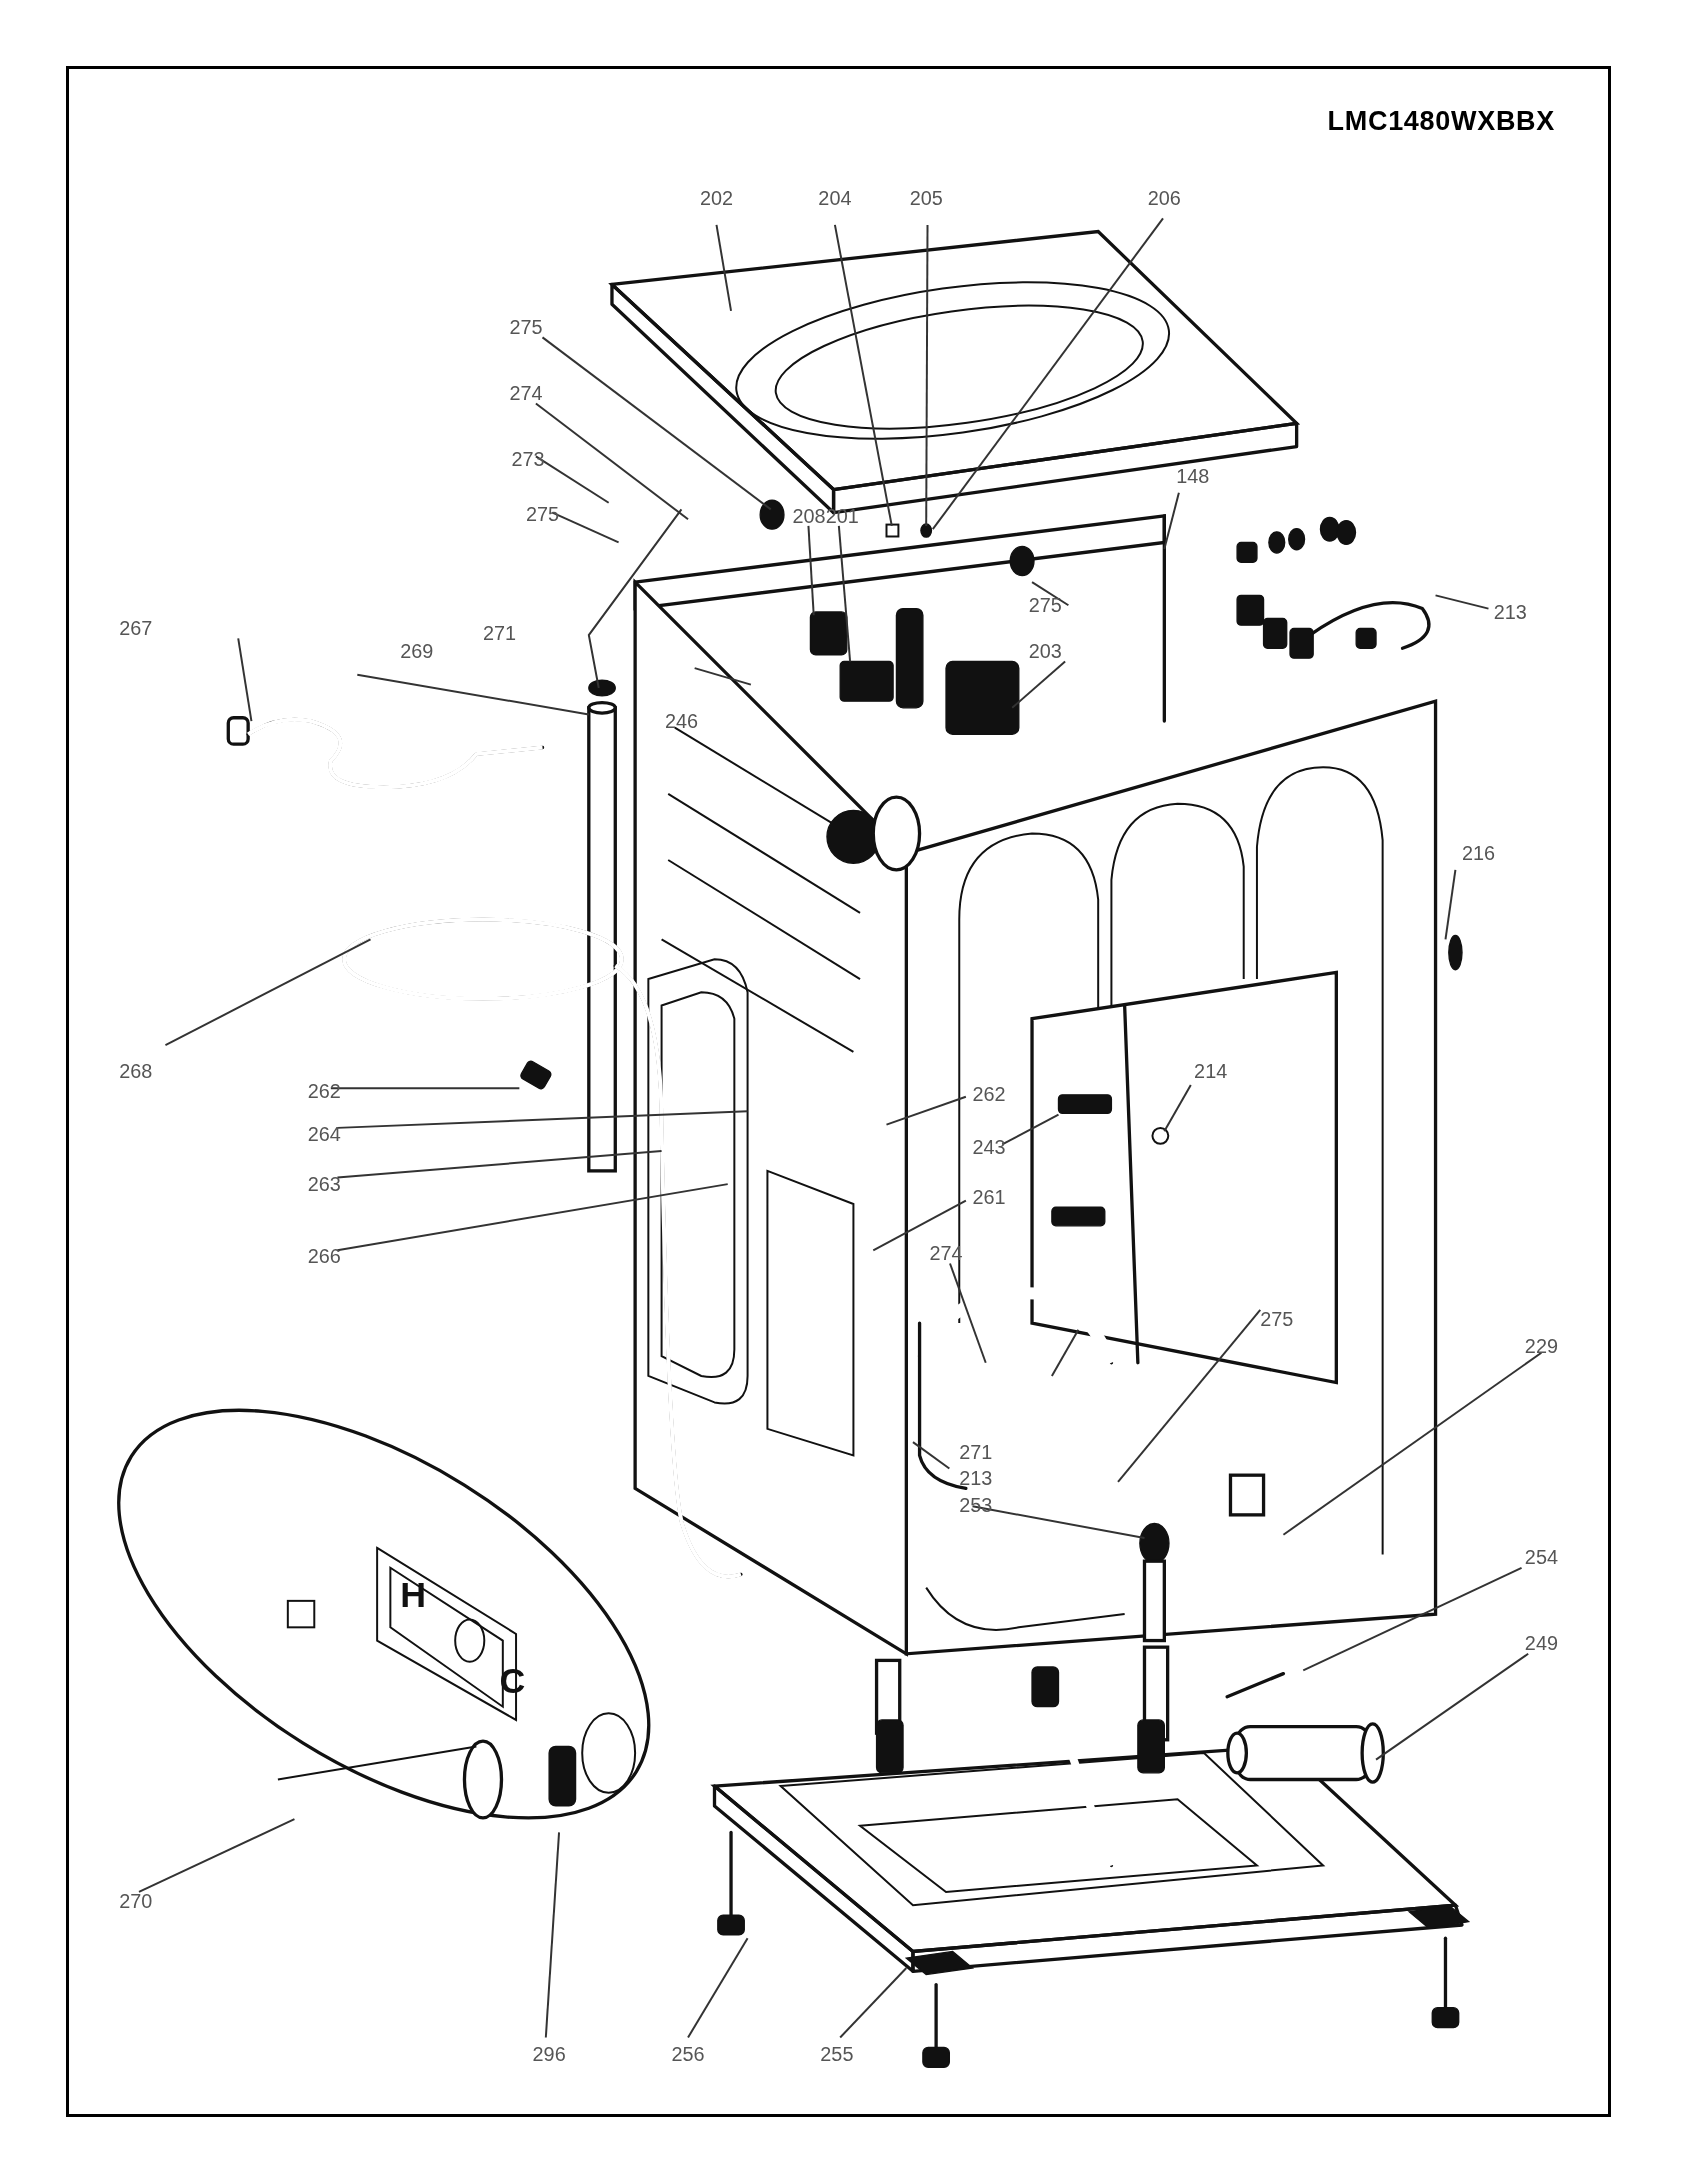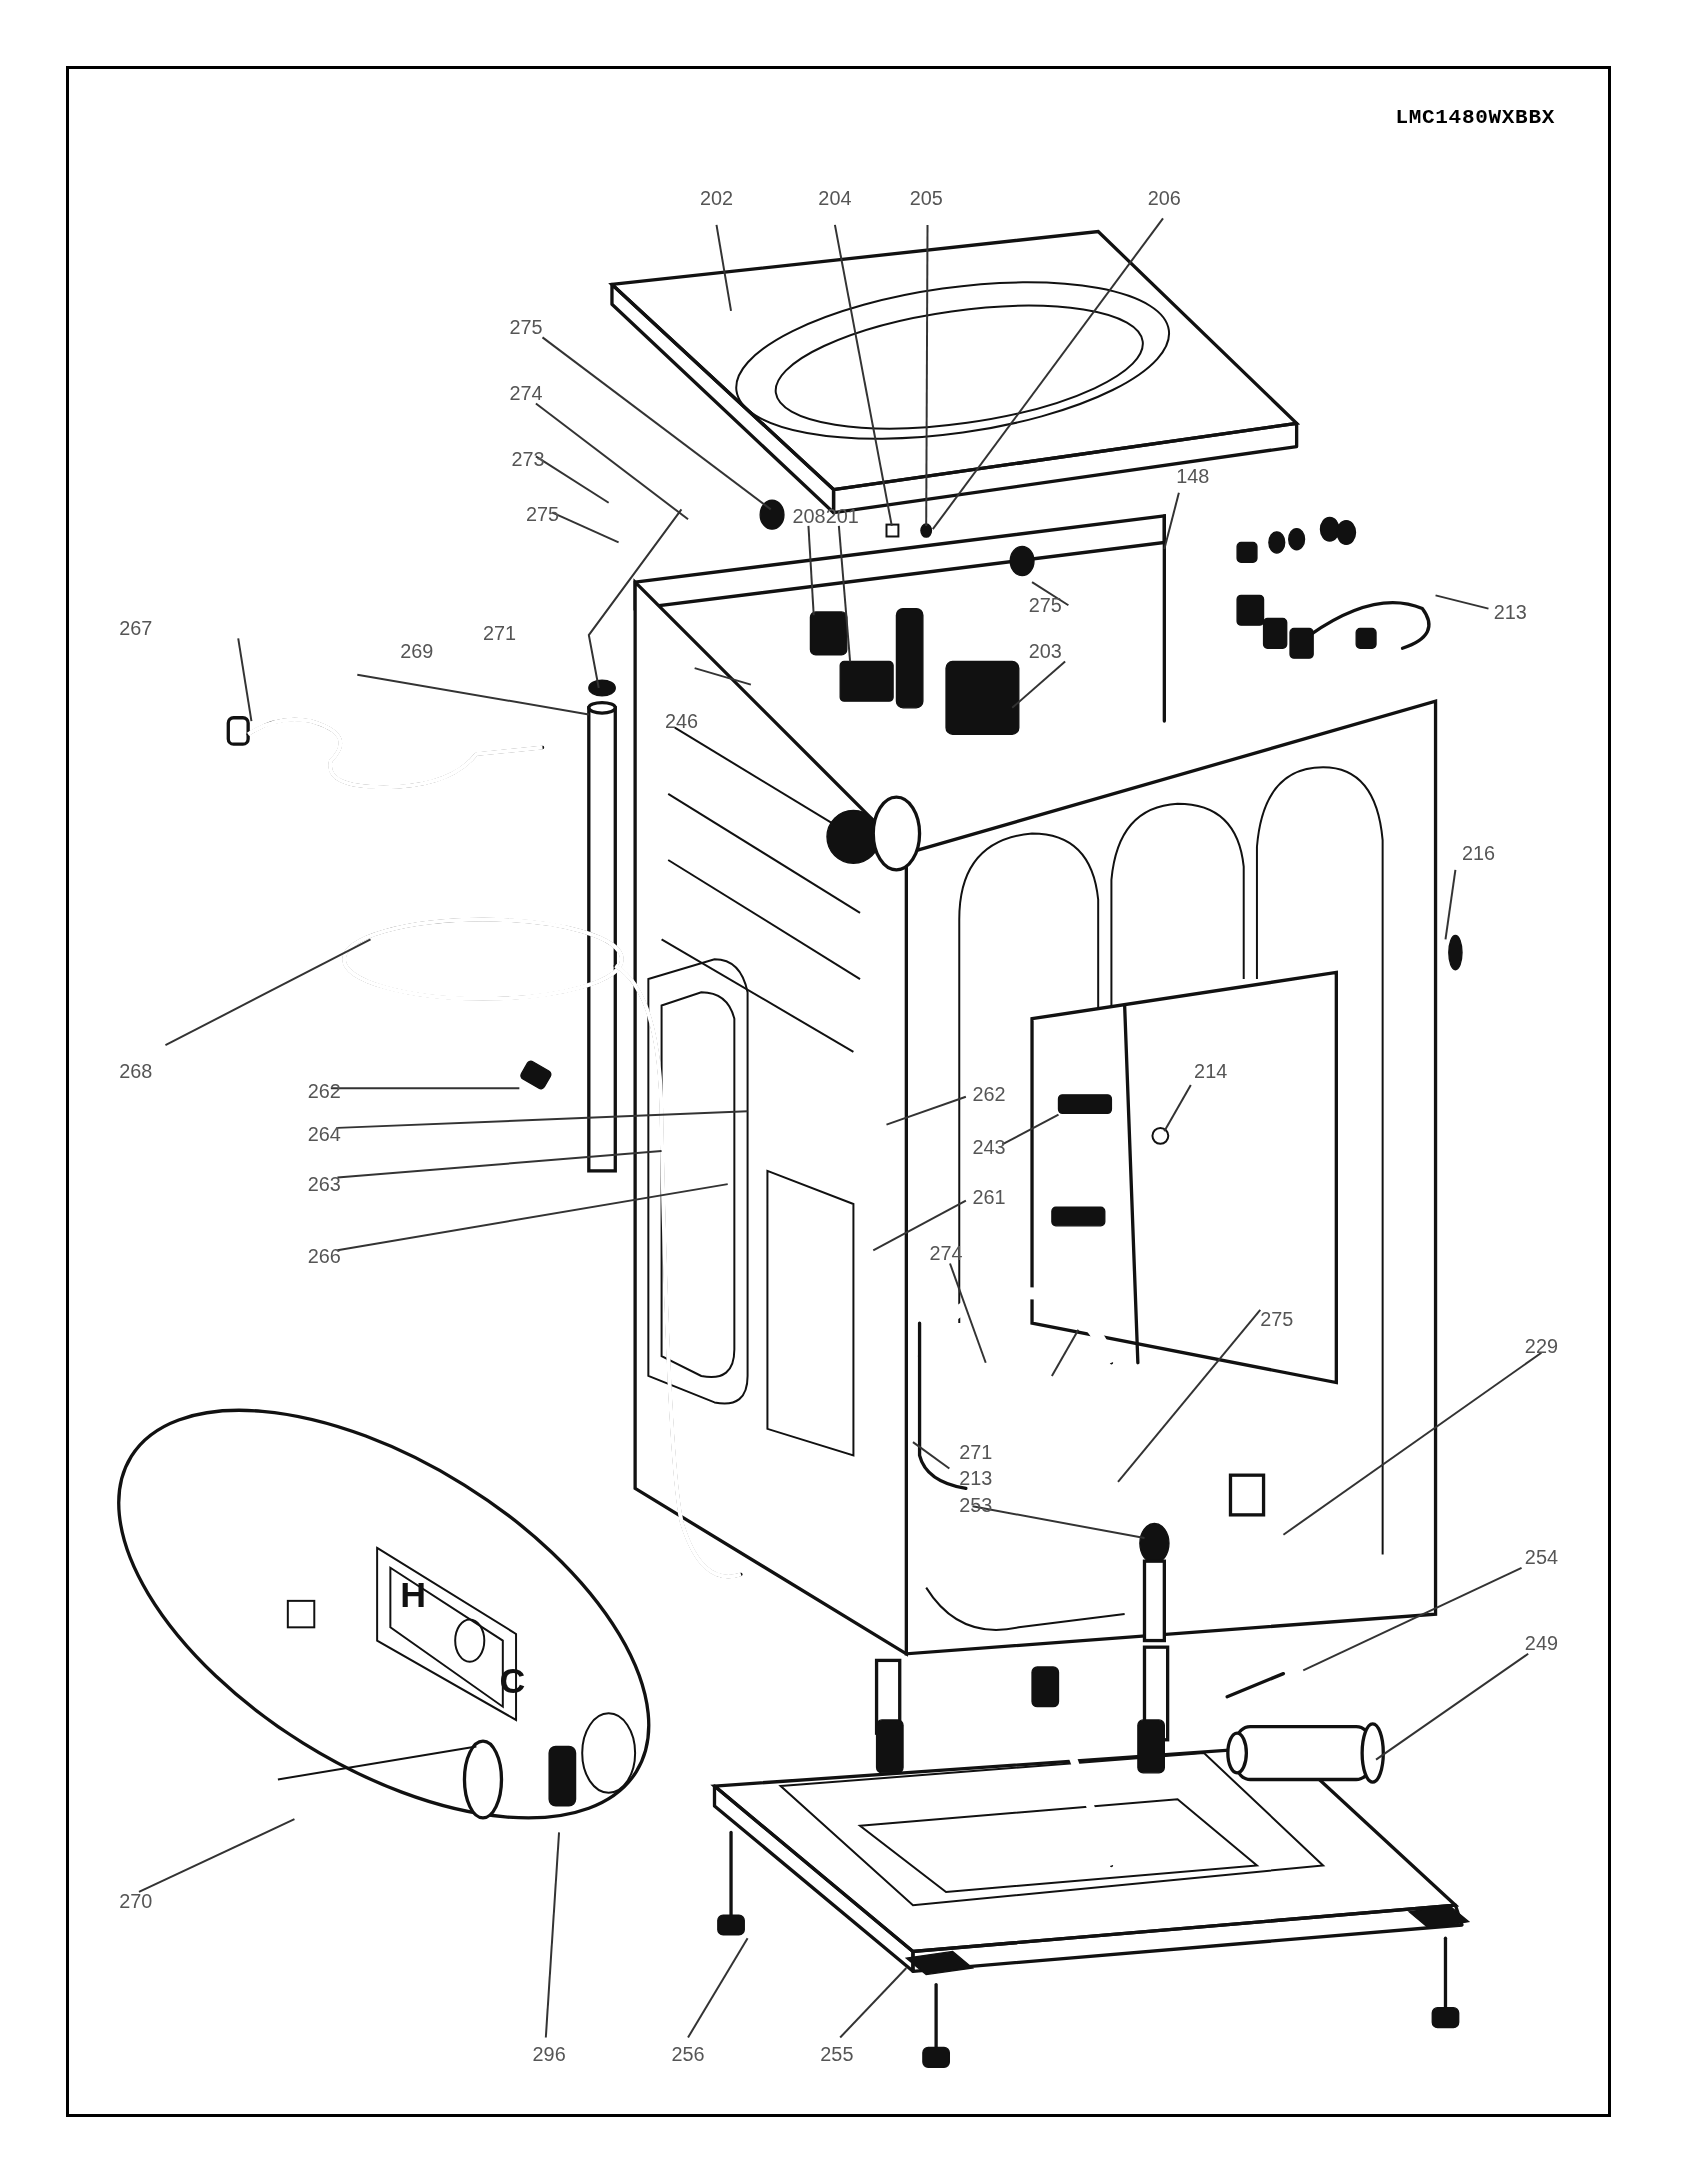--- a/index.html
+++ b/index.html
@@ -1,18 +1,18 @@
 <!DOCTYPE html>
 <html style="font-size:10.6px"><head>
 <meta charset="utf-8">
 <style>
   html, body { margin: 0; padding: 0; background: #ffffff; }
   body { width: 1687px; height: 2183px; position: relative; overflow: hidden; }
   .frame { position: absolute; left: 66px; top: 66px; width: 1545px; height: 2051px; border: 3.3px solid #000; box-sizing: border-box; }
-  .model { position: absolute; right: 132px; top: 106px; font-family: Liberation Mono, monospace; font-weight: bold; font-size: 21px; color: #000; letter-spacing: 0.7px; }
+  .model { position: absolute; right: 132px; top: 106px; font-family: Liberation Sans, sans-serif; font-weight: bold; font-size: 27px; color: #000; letter-spacing: 0.7px; }
   svg.diagram { position: absolute; left: 0; top: 0; width: 1687px; height: 2183px; }
   .ln { stroke: #111; stroke-width: 5; fill: none; stroke-linejoin: round; stroke-linecap: round; }
   .thin { stroke: #111; stroke-width: 3; fill: none; }
   .leader { stroke: #333; stroke-width: 3; fill: none; }
   .solid { fill: #111; stroke: #111; stroke-width: 2; }
   .white { fill: #fff; stroke: #111; stroke-width: 5; }
   .lbl { font-family: "Liberation Sans Narrow", "Liberation Sans", sans-serif; font-size: 30px; fill: #555; }
 </style>
 </head>
 <body>

